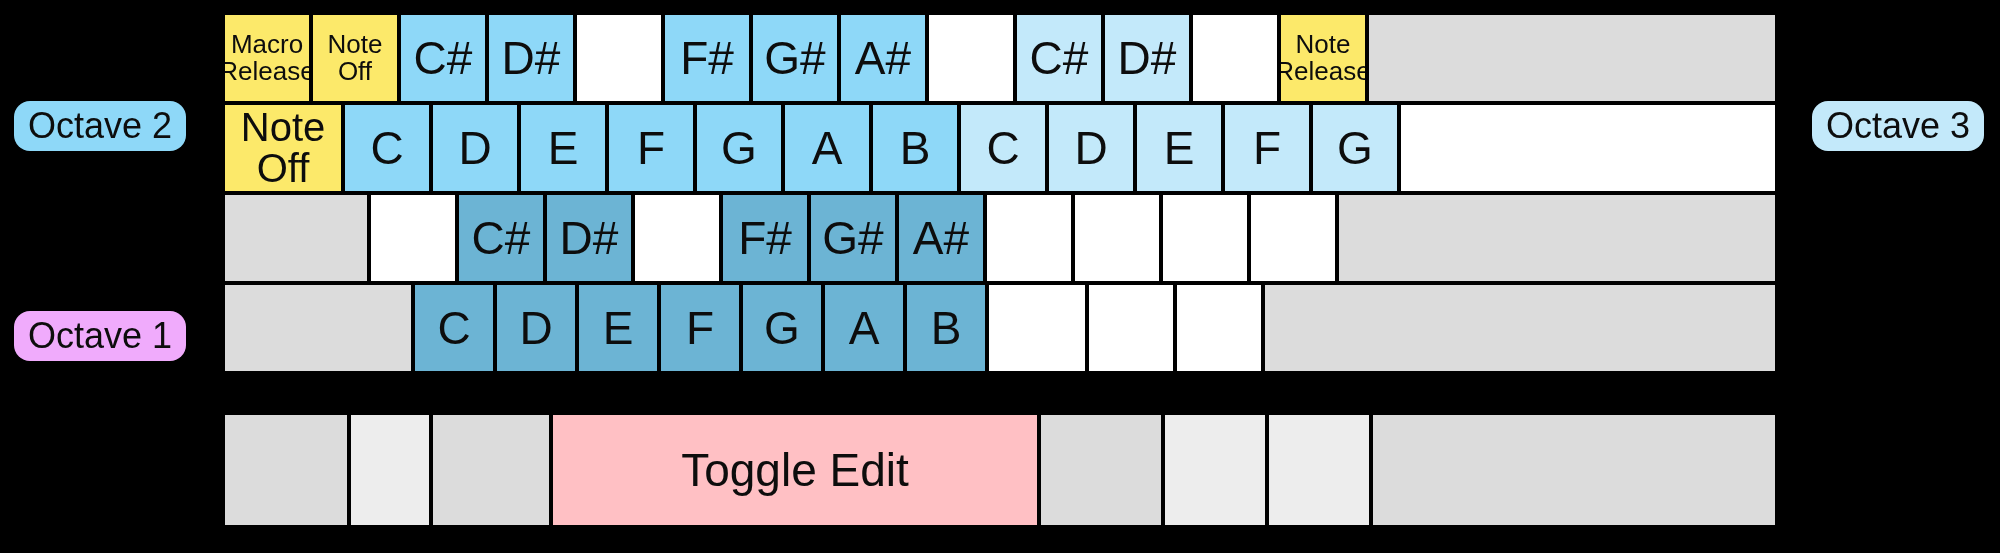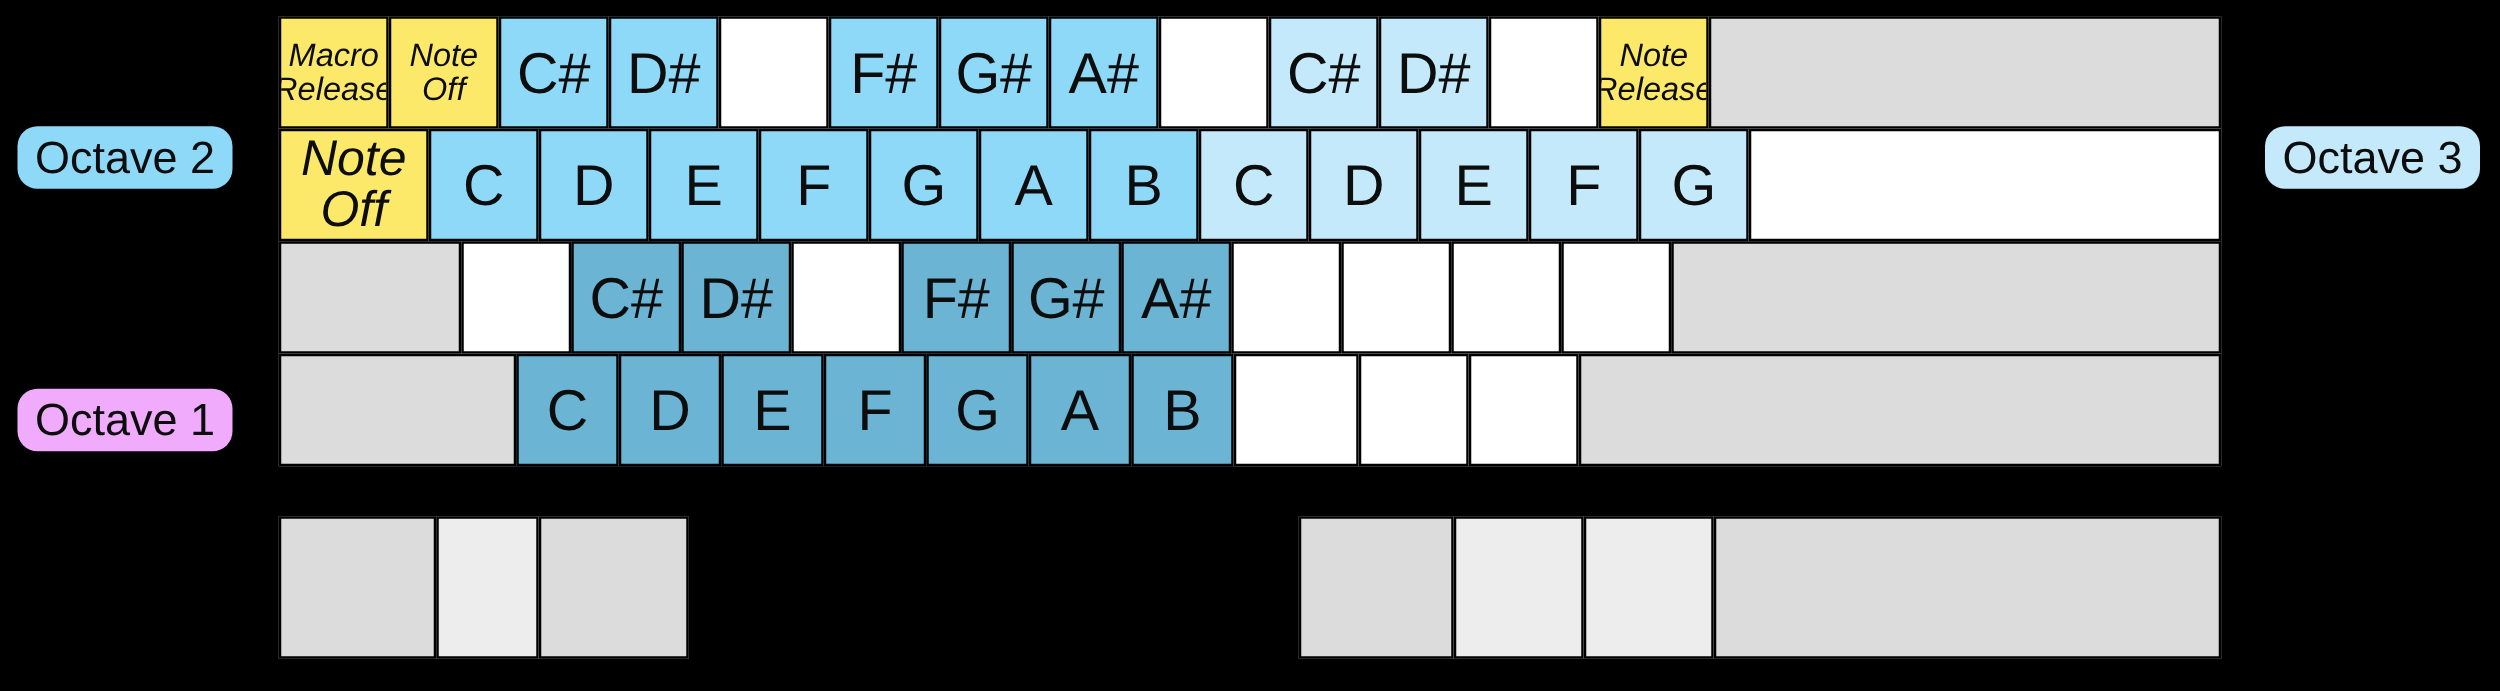--- a/index.html
+++ b/index.html
@@ -41,21 +41,21 @@
     color: #0d0d0d;
     line-height: 1.02;
     overflow: hidden;
     white-space: pre-line;
   }
 
   
   .c-white   { background: #ffffff; }
   .c-gray    { background: #dcdcdc; }
   .c-gray2   { background: #ededed; }
-  .c-yellow  { background: #fce96a; font-style: italic; }
+  .c-yellow  { background: #fce96a; }
   .c-blue    { background: #8ed8f8; }
   .c-bluelt  { background: #c3e9fa; }
   .c-bluedk  { background: #6cb4d4; }
   .c-pink    { background: #ffc0c4; }
 
   .sz-lg  { font-size: 46px; }
   .sz-md  { font-size: 40px; }
   .sz-sm  { font-size: 26px; }
 
   .badge {
@@ -141,20 +141,21 @@
       <div class="cell c-bluedk sz-lg" style="left: 682px; width: 82px; height: 90px;">B</div>
       <div class="cell c-white sz-lg" style="left: 764px; width: 100px; height: 90px;"></div>
       <div class="cell c-white sz-lg" style="left: 864px; width: 88px; height: 90px;"></div>
       <div class="cell c-white sz-lg" style="left: 952px; width: 88px; height: 90px;"></div>
       <div class="cell c-gray sz-lg" style="left: 1040px; width: 514px; height: 90px;"></div>
     </div>
     <div class="kbrow" style="position: absolute; left: 0px; top: 400px; height: 114px;">
       <div class="cell c-gray sz-lg" style="left: 0px; width: 126px; height: 114px;"></div>
       <div class="cell c-gray2 sz-lg" style="left: 126px; width: 82px; height: 114px;"></div>
       <div class="cell c-gray sz-lg" style="left: 208px; width: 120px; height: 114px;"></div>
+      <div class="cell c-pink sz-lg" style="left: 328px; width: 488px; height: 114px;">Toggle Edit</div>
       <div class="cell c-gray sz-lg" style="left: 816px; width: 124px; height: 114px;"></div>
       <div class="cell c-gray2 sz-lg" style="left: 940px; width: 104px; height: 114px;"></div>
       <div class="cell c-gray2 sz-lg" style="left: 1044px; width: 104px; height: 114px;"></div>
       <div class="cell c-gray sz-lg" style="left: 1148px; width: 406px; height: 114px;"></div>
     </div>
   </div>
 
 <div class="badge" id="badge-oct2" style="background:#8ed8f8;">Octave 2</div>
 <div class="badge" id="badge-oct1" style="background:#f0abfc;">Octave 1</div>
 <div class="badge" id="badge-oct3" style="background:#c3e9fa;">Octave 3</div>

